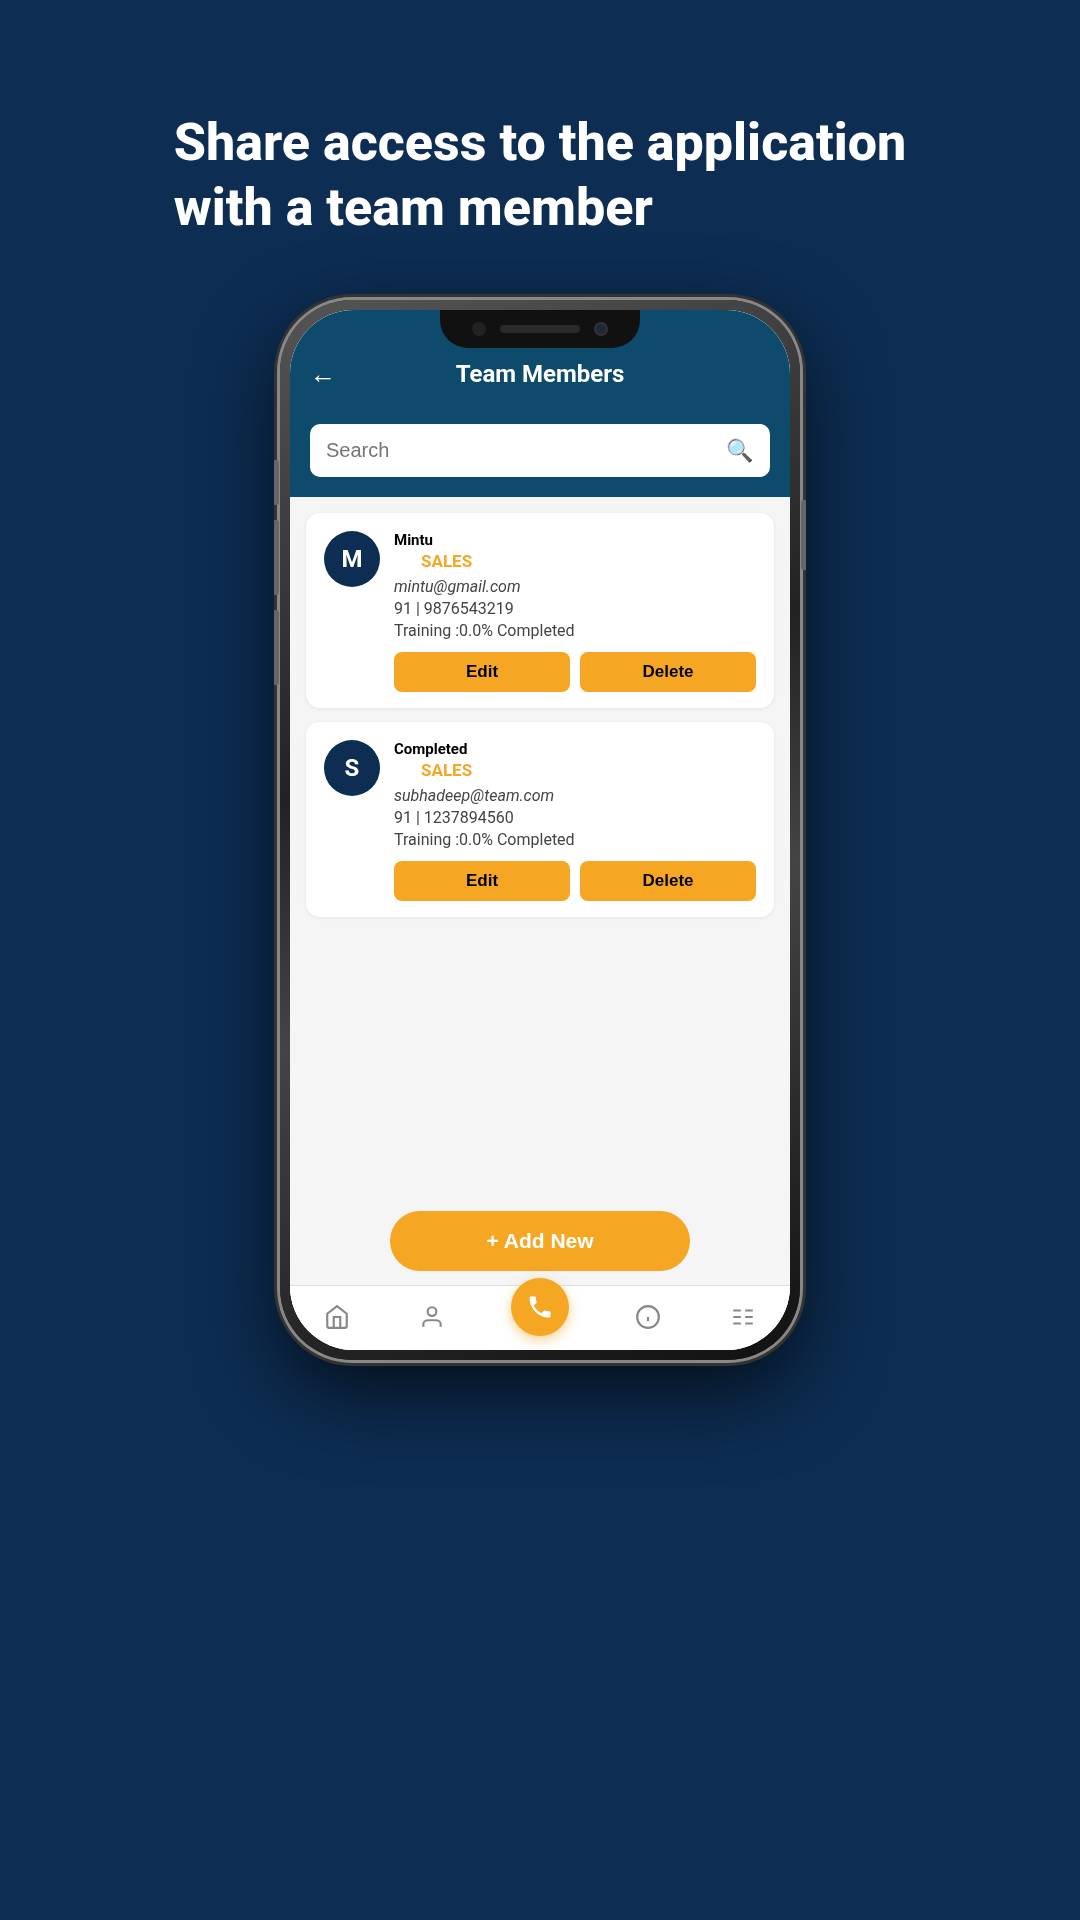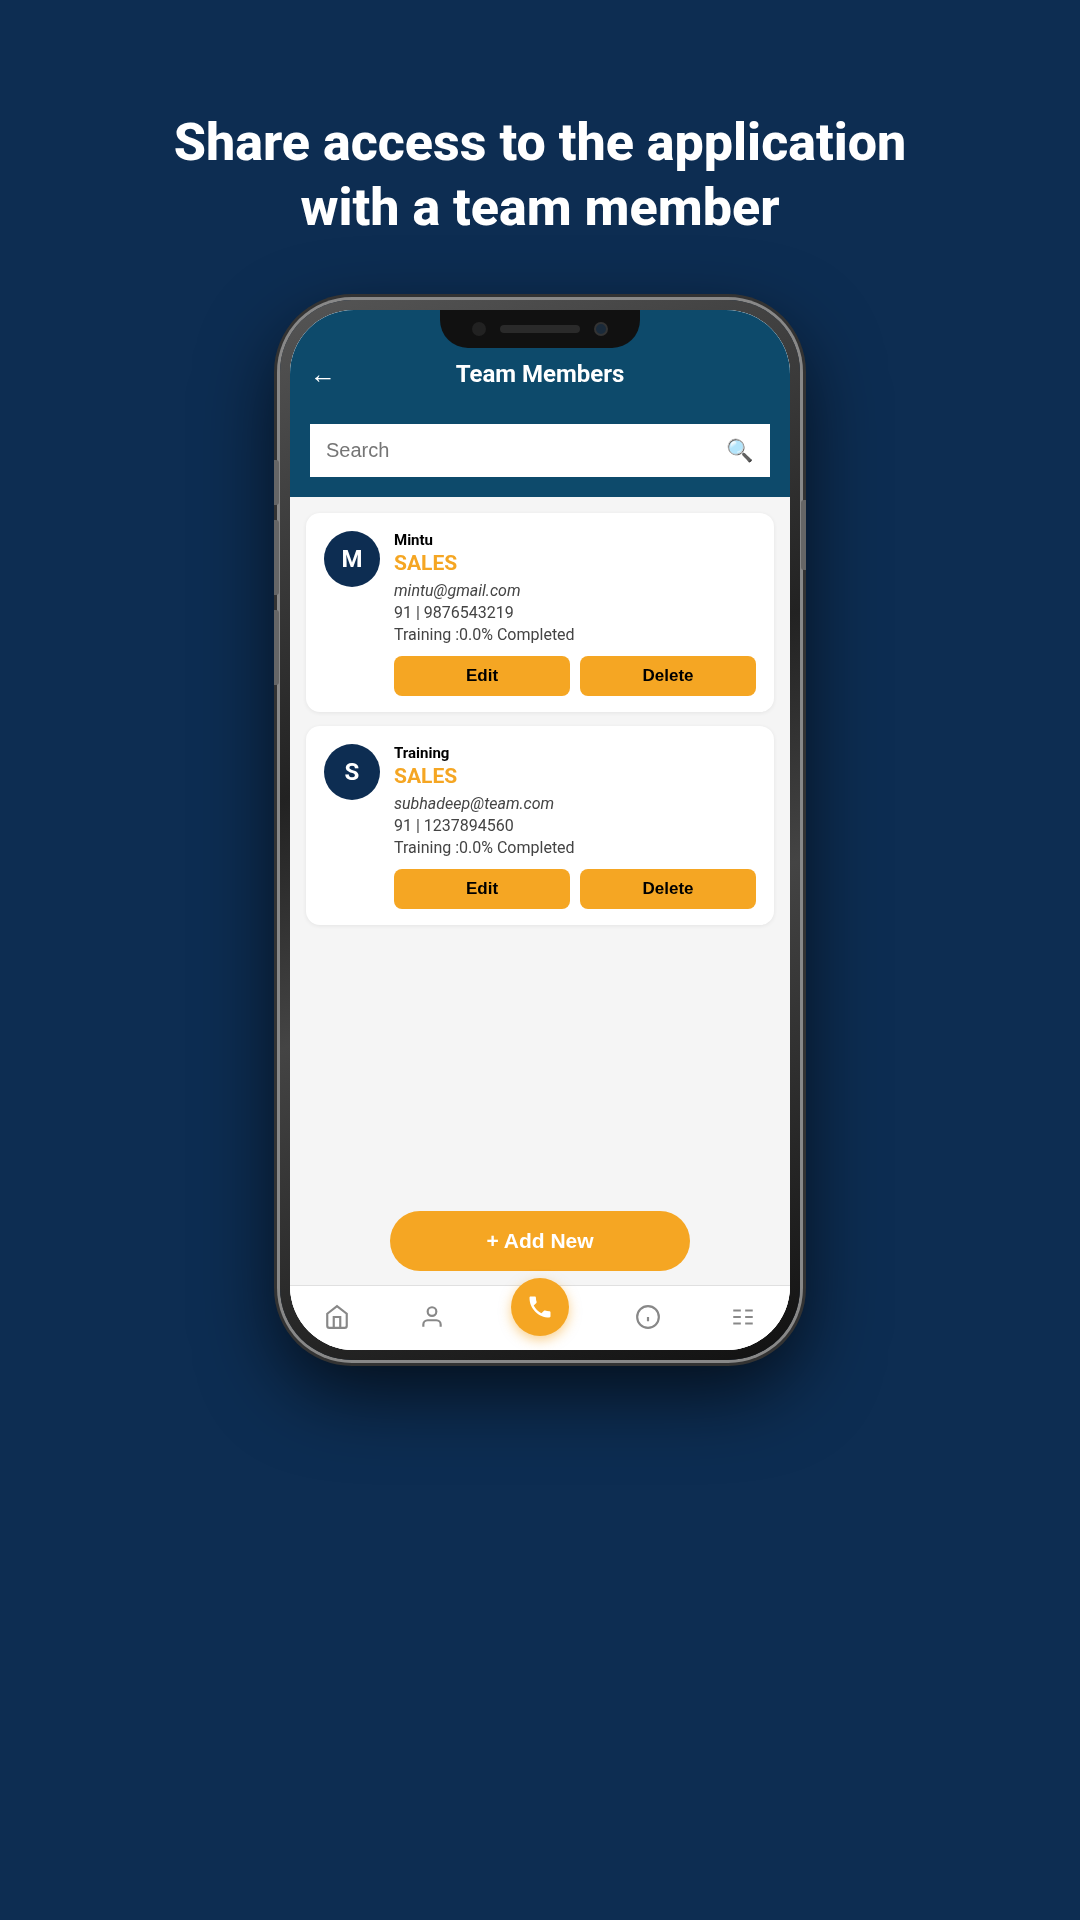--- a/index.html
+++ b/index.html
@@ -11,21 +11,21 @@
       flex-direction: column;
       align-items: center;
       font-family: -apple-system, BlinkMacSystemFont, 'Segoe UI', Roboto, sans-serif;
       overflow: hidden;
     }
 
     .page-title {
       color: #ffffff;
       font-size: 52px;
       font-weight: 800;
-      text-align: center;
+      text-align: left;
       margin-top: 110px;
       margin-bottom: 60px;
       line-height: 1.25;
       padding: 0 80px;
     }
 
     
     .phone-wrapper {
       position: relative;
       width: 520px;
@@ -118,21 +118,21 @@
     }
 
     
     .search-section {
       background: #0d4a6b;
       padding: 16px 20px 20px;
     }
 
     .search-bar {
       background: #ffffff;
-      border-radius: 0;
+      border-radius: 10px;
       display: flex;
       align-items: center;
       padding: 14px 16px;
       gap: 10px;
     }
 
     .search-input-field {
       flex: 1;
       border: none;
       outline: none;
@@ -186,24 +186,25 @@
     }
 
     .member-name {
       font-size: 15px;
       font-weight: 700;
       color: #000000;
       margin-bottom: 2px;
     }
 
     .member-role {
-      font-size: 21px;
+      font-size: 17px;
       font-weight: 700;
       color: #f5a623;
       margin-bottom: 6px;
+      margin-left: 27px;
     }
 
     .member-email {
       font-size: 16px;
       color: #444;
       margin-bottom: 3px;
       font-style: italic;
     }
 
     .member-phone {
@@ -391,21 +392,21 @@
               <div class="card-actions">
                 <button class="btn-edit">Edit</button>
                 <button class="btn-delete">Delete</button>
               </div>
             </div>
           </div>
 
           <div class="member-card">
             <div class="avatar">S</div>
             <div class="member-info">
-              <div class="member-name">Training</div>
+              <div class="member-name">Completed</div>
               <div class="member-role">SALES</div>
               <div class="member-email">subhadeep@team.com</div>
               <div class="member-phone">91 | 1237894560</div>
               <div class="member-training">Training :0.0% Completed</div>
               <div class="card-actions">
                 <button class="btn-edit">Edit</button>
                 <button class="btn-delete">Delete</button>
               </div>
             </div>
           </div>

